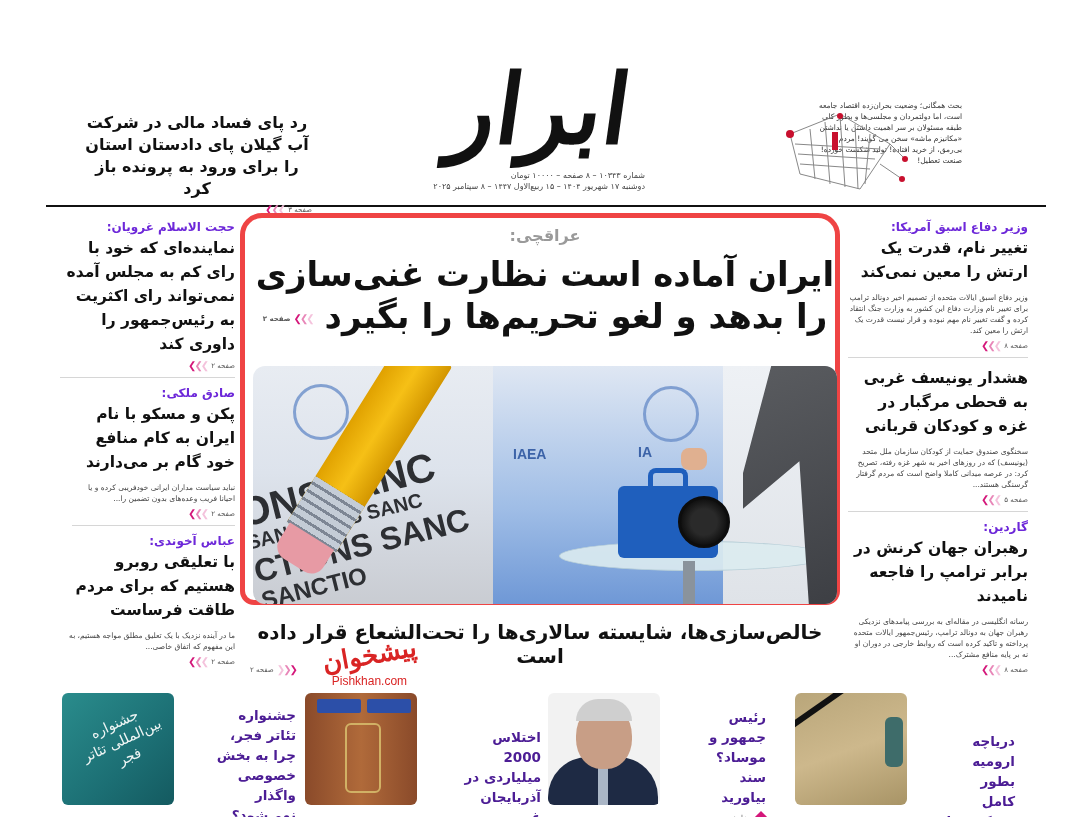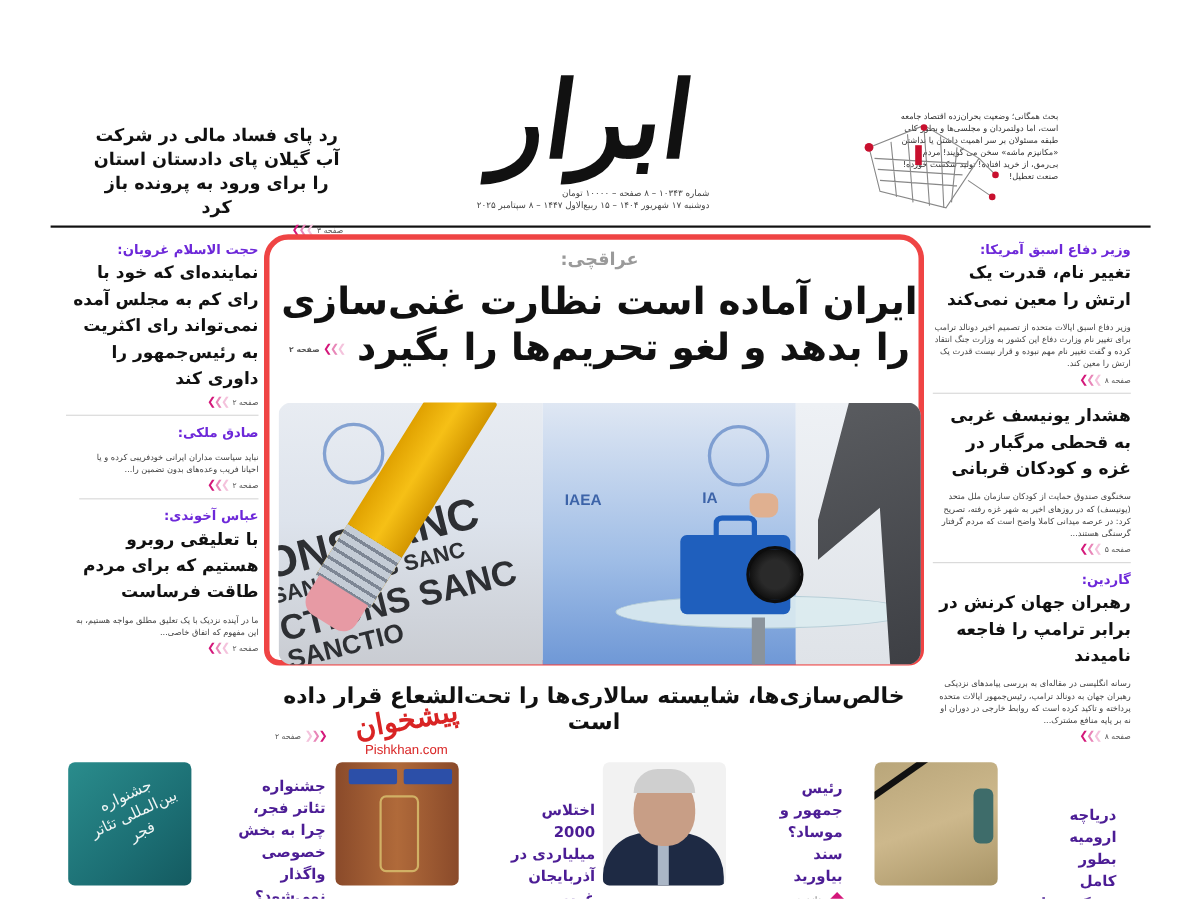--- a/index.html
+++ b/index.html
@@ -126,20 +126,21 @@
     <div class="kicker">حجت الاسلام غرویان:</div>
     <div class="col-hl">نماینده‌ای که خود با رای کم به مجلس آمده نمی‌تواند رای اکثریت به رئیس‌جمهور را داوری کند</div>
     <div class="pref">
       <span>صفحه ۲</span>
       <span class="chev">❮<span class="c2">❮</span><span class="c3">❮</span></span>
     </div>
     <div class="sep"></div>
   </div>
   <div style="margin-top:6px;margin-left:12px;">
     <div class="kicker">صادق ملکی:</div>
+    <div class="col-hl">پکن و مسکو با نام ایران به کام منافع خود گام بر می‌دارند</div>
     <div class="col-body">نباید سیاست مداران ایرانی خودفریبی کرده و یا احیانا فریب وعده‌های بدون تضمین را...</div>
     <div class="pref">
       <span>صفحه ۲</span>
       <span class="chev">❮<span class="c2">❮</span><span class="c3">❮</span></span>
     </div>
     <div class="sep"></div>
   </div>
   <div style="margin-top:6px;">
     <div class="kicker">عباس آخوندی:</div>
     <div class="col-hl">با تعلیقی روبرو هستیم که برای مردم طاقت فرساست</div>

